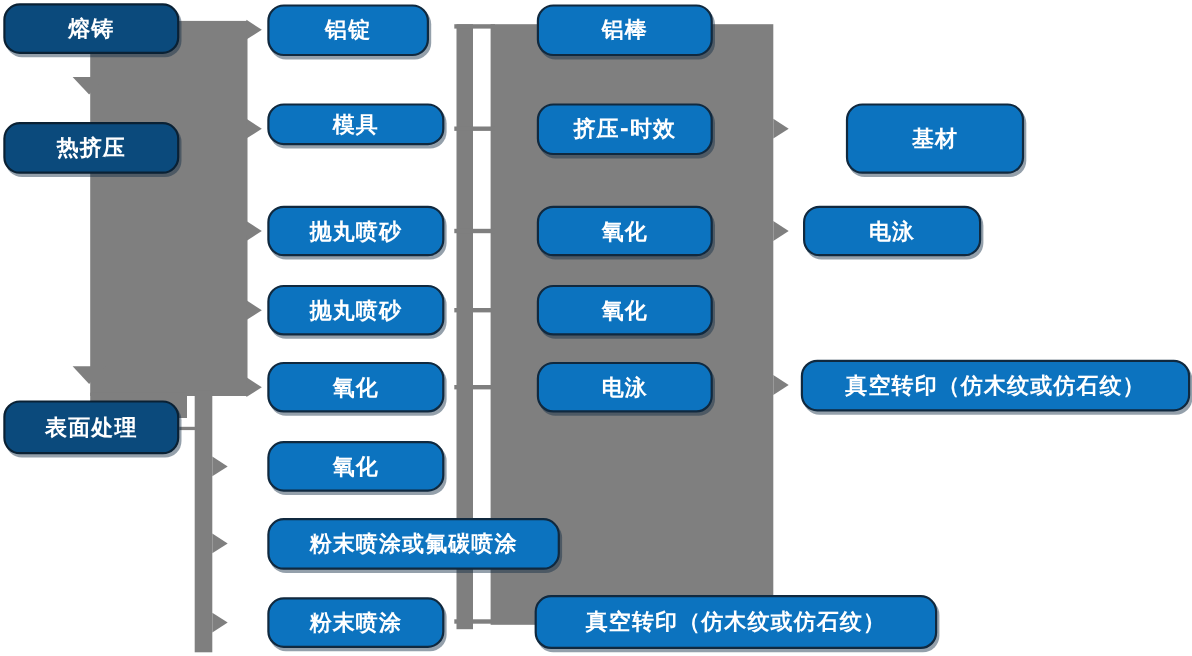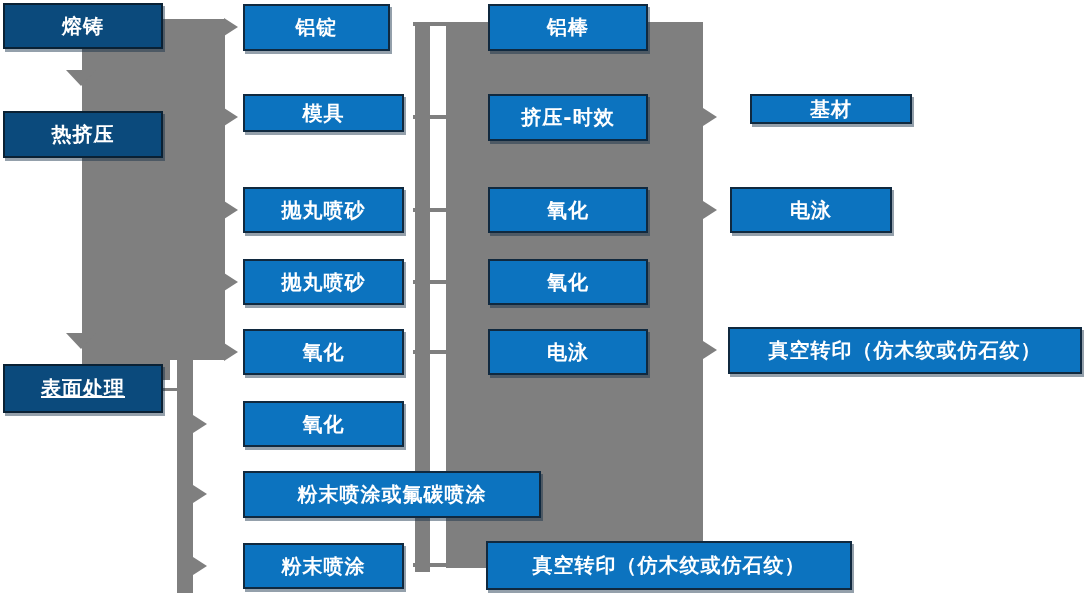--- a/index.html
+++ b/index.html
@@ -2,21 +2,21 @@
 <html><head>
 <meta charset="utf-8">
 <style>
   html,body{margin:0;padding:0;background:#ffffff;}
   #stage{
     position:relative;width:1084px;height:596px;background:#ffffff;overflow:hidden;
     font-family:"DejaVu Sans","Liberation Sans",sans-serif;
   }
   .node{
     position:absolute;display:flex;align-items:center;justify-content:center;
-    background:#0c73bf;border:2px solid #10293f;border-radius:0;
+    background:#0c73bf;border:2px solid #10293f;border-radius:15px;
     color:#ffffff;font-size:20px;font-weight:700;letter-spacing:1px;
     box-shadow:2px 3px 0 rgba(18,44,68,0.45);box-sizing:border-box;white-space:nowrap;
     z-index:3;
   }
   .node.dark{background:#0b4a7c;border-color:#0a2134;}
   .conn{position:absolute;background:#7f7f7f;z-index:1;}
   .tick{position:absolute;background:#7f7f7f;height:4px;z-index:2;}
   .arrow-right{
     position:absolute;width:0;height:0;z-index:2;
     border-top:9px solid transparent;border-bottom:9px solid transparent;
@@ -59,35 +59,35 @@
   <div class="arrow-right" style="left:193px;top:415px;"></div>
   <div class="arrow-right" style="left:193px;top:485px;"></div>
   <div class="arrow-right" style="left:193px;top:557px;"></div>
 
   <div class="arrow-right" style="left:703px;top:108px;"></div>
   <div class="arrow-right" style="left:703px;top:201px;"></div>
   <div class="arrow-right" style="left:703px;top:341px;"></div>
 
   <div class="node dark" style="left:3px;top:3px;width:160px;height:46px;">熔铸</div>
   <div class="node dark" style="left:3px;top:111px;width:160px;height:47px;">热挤压</div>
-  <div class="node dark" style="left:3px;top:364px;width:160px;height:49px;text-decoration:underline;">表面处理</div>
+  <div class="node dark" style="left:3px;top:364px;width:160px;height:49px;">表面处理</div>
 
   <div class="node" style="left:243px;top:4px;width:147px;height:47px;">铝锭</div>
   <div class="node" style="left:243px;top:94px;width:161px;height:38px;">模具</div>
   <div class="node" style="left:243px;top:187px;width:161px;height:46px;">抛丸喷砂</div>
   <div class="node" style="left:243px;top:259px;width:161px;height:46px;">抛丸喷砂</div>
   <div class="node" style="left:243px;top:329px;width:161px;height:46px;">氧化</div>
   <div class="node" style="left:243px;top:401px;width:161px;height:46px;">氧化</div>
-  <div class="node" style="left:243px;top:471px;width:298px;height:47px;">粉末喷涂或氟碳喷涂</div>
+  <div class="node" style="left:243px;top:471px;width:266px;height:47px;">粉末喷涂或氟碳喷涂</div>
   <div class="node" style="left:243px;top:543px;width:161px;height:46px;font-family:Liberation Serif, serif;">粉末喷涂</div>
 
   <div class="node" style="left:488px;top:94px;width:160px;height:47px;">挤压-时效</div>
   <div class="node" style="left:488px;top:4px;width:160px;height:47px;">铝棒</div>
   <div class="node" style="left:488px;top:187px;width:160px;height:46px;">氧化</div>
   <div class="node" style="left:488px;top:259px;width:160px;height:46px;">氧化</div>
   <div class="node" style="left:488px;top:329px;width:160px;height:46px;">电泳</div>
   <div class="node" style="left:486px;top:541px;width:366px;height:49px;">真空转印（仿木纹或仿石纹）</div>
 
-  <div class="node" style="left:750px;top:94px;width:162px;height:30px;">基材</div>
+  <div class="node" style="left:769px;top:94px;width:162px;height:64px;">基材</div>
   <div class="node" style="left:730px;top:187px;width:162px;height:46px;">电泳</div>
   <div class="node" style="left:728px;top:327px;width:354px;height:47px;">真空转印（仿木纹或仿石纹）</div>
 
 </div>
 
 </body></html>

